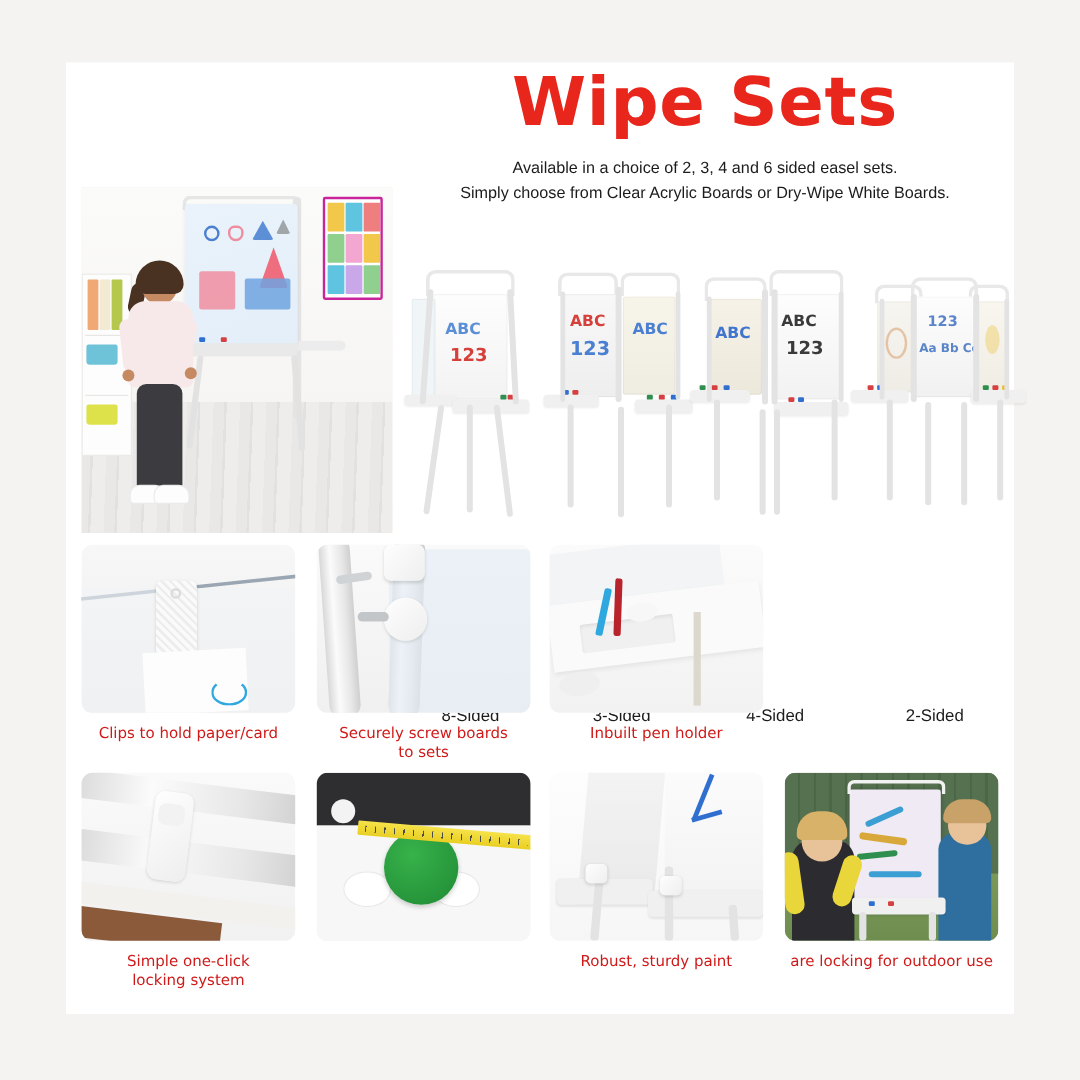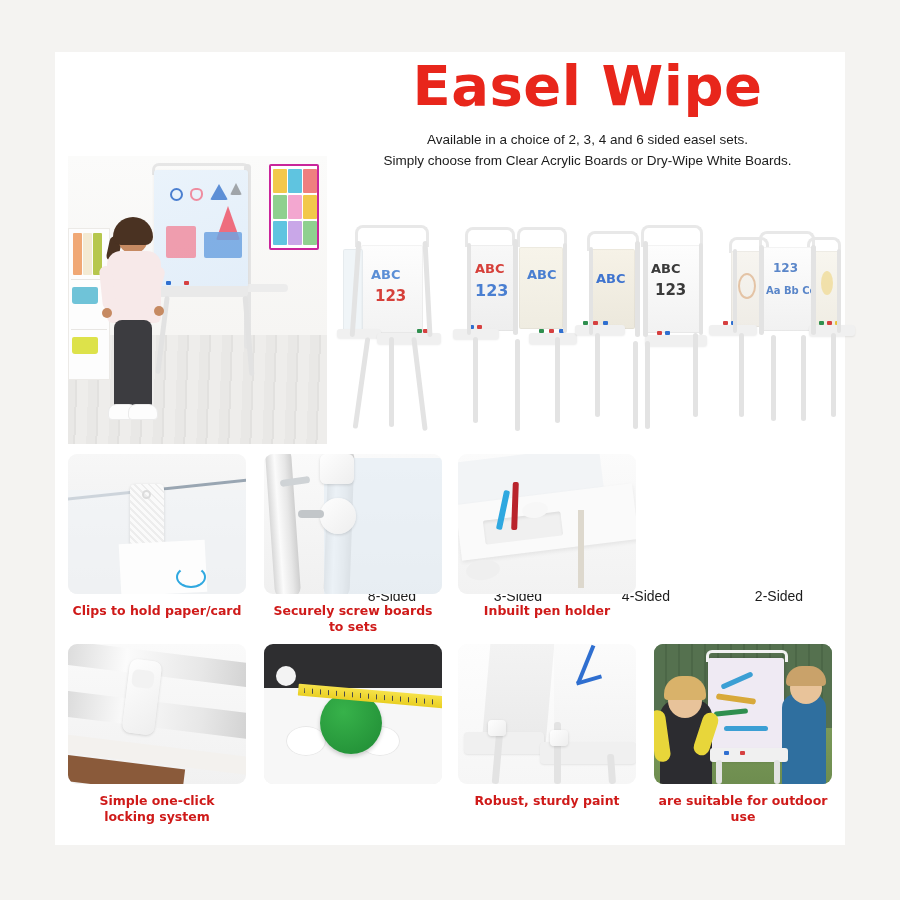--- a/index.html
+++ b/index.html
@@ -81,21 +81,21 @@
   .m-tray { position:absolute; background:#f0f0f0; border-radius:3px; box-shadow:0 1px 2px rgba(0,0,0,.08); }
   .m-txt { position:absolute; font-family:"DejaVu Sans", sans-serif; font-weight:700; white-space:nowrap; }
   .m-pen { position:absolute; width:5px; height:4px; border-radius:1px; }
 
   
   .features { position:absolute; left:13px; top:402px; width:764px; }
   .frow { position:relative; height:190px; }
   .fcell { position:absolute; width:178px; }
   .fthumb { width:178px; height:140px; border-radius:9px; overflow:hidden; position:relative; background:#fbfbfb; }
   .fcap {
-    margin-top:9px; text-align:center; font-size:12.5px; font-weight:700;
+    margin-top:9px; text-align:center; font-size:12.5px; font-weight:400;
     color:#cf1a19; line-height:1.3; font-family:"DejaVu Sans", sans-serif;
   }
 
   
   .t-bg { position:absolute; inset:0; }
   .tube { position:absolute; border-radius:10px;
     background:linear-gradient(90deg,#d8d8d8 0%,#fbfbfb 34%,#e7e7e7 72%,#cfcfcf 100%); }
   .clipbody { position:absolute; border-radius:5px;
     background:linear-gradient(135deg,#fefefe 0%,#eeeeee 100%); box-shadow:0 1px 3px rgba(0,0,0,.14); }
   .glass { position:absolute; background:rgba(232,240,245,.55); }
@@ -110,21 +110,21 @@
     background:linear-gradient(180deg,#f6e24a 0%,#e9cf22 100%); }
   .pot { position:absolute; border-radius:50%; }
 </style>
 </head>
 <body>
 
 <div class="page">
   <div class="card">
 
     <div class="header">
-      <div class="title">Easel Wipe</div>
+      <div class="title">Wipe Sets</div>
       <div class="subtitle">
         <div>Available in a choice of 2, 3, 4 and 6 sided easel sets.</div>
         <div>Simply choose from Clear Acrylic Boards or Dry-Wipe White Boards.</div>
       </div>
     </div>
 
     <div class="hero">
       <div class="hero-wall"></div>
       <div class="hero-floor"></div>
 
@@ -431,20 +431,20 @@
             <div style="position:absolute;left:136px;top:28px;width:32px;height:32px;border-radius:50%;background:#e8c39a"></div>
             <div style="position:absolute;left:132px;top:22px;width:40px;height:20px;border-radius:16px 16px 4px 4px;background:#c9a26a"></div>
             <div class="m-tray" style="left:56px;top:104px;width:78px;height:14px;border-radius:3px">
               <div class="m-pen" style="left:14px;top:3px;background:#2f6fd0"></div>
               <div class="m-pen" style="left:30px;top:3px;background:#d64040"></div>
             </div>
             <div class="m-leg" style="left:62px;top:116px;width:6px;height:24px"></div>
             <div class="m-leg" style="left:120px;top:116px;width:6px;height:24px"></div>
           </div>
           <div class="fcap">
-            <div>are suitable for outdoor use</div>
+            <div>are locking for outdoor use</div>
           </div>
         </div>
       </div>
     </div>
 
   </div>
 </div>
 
 </body></html>

